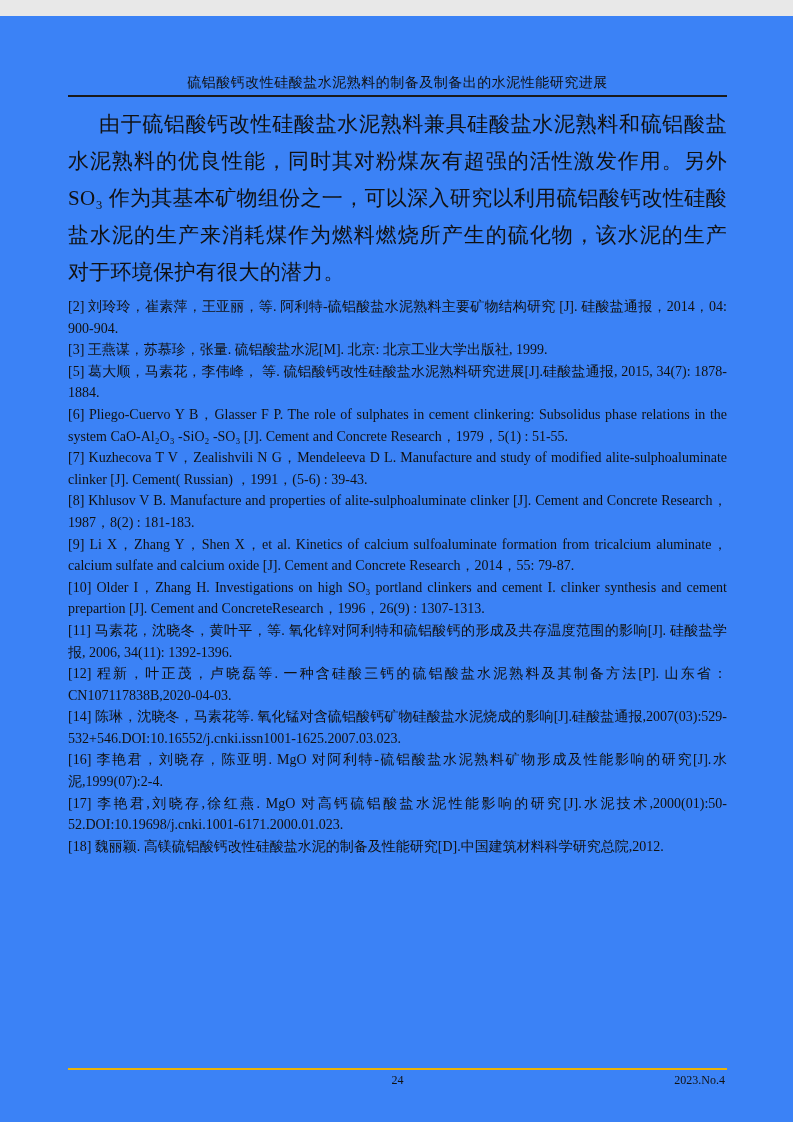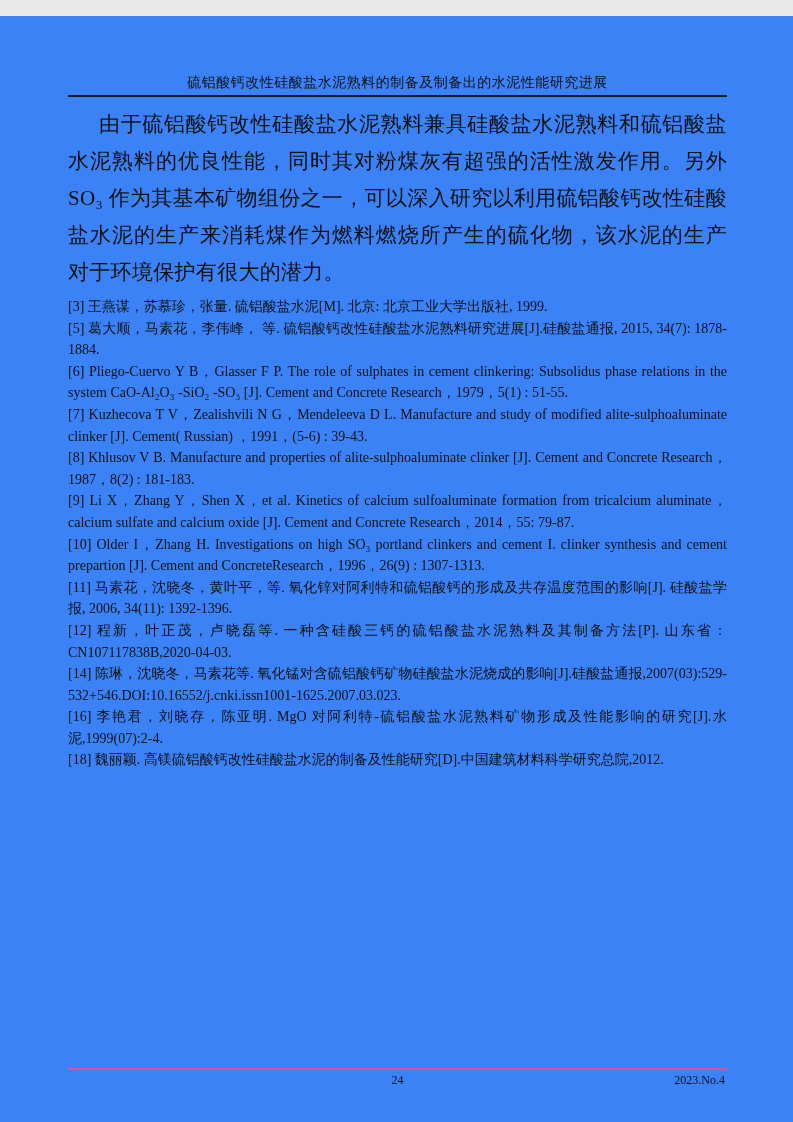--- a/index.html
+++ b/index.html
@@ -56,21 +56,21 @@
     margin: 0;
     font-size: 14px;
     line-height: 21.6px;
     text-align: justify;
   }
   .footer {
     position: absolute;
     left: 68px;
     right: 66px;
     top: 1052px;
-    border-top: 2px solid #ec4899;
+    border-top: 2px solid #eab308;
   }
   .footer-inner {
     position: relative;
     height: 20px;
     font-size: 12px;
     padding-top: 3px;
   }
   .page-number {
     position: absolute;
     left: 50%;
@@ -88,31 +88,33 @@
 <div class="page">
   <div class="content">
 
     <div class="running-head">硫铝酸钙改性硅酸盐水泥熟料的制备及制备出的水泥性能研究进展</div>
     <hr class="head-rule">
 
     <p class="body-paragraph">由于硫铝酸钙改性硅酸盐水泥熟料兼具硅酸盐水泥熟料和硫铝酸盐水泥熟料的优良性能，同时其对粉煤灰有超强的活性激发作用。另外 SO₃ 作为其基本矿物组份之一，可以深入研究以利用硫铝酸钙改性硅酸盐水泥的生产来消耗煤作为燃料燃烧所产生的硫化物，该水泥的生产对于环境保护有很大的潜力。</p>
 
 
     <div class="ref-list">
+      <p>[2] 刘玲玲，崔素萍，王亚丽，等.  阿利特-硫铝酸盐水泥熟料主要矿物结构研究 [J].  硅酸盐通报，2014，04: 900-904.</p>
       <p>[3] 王燕谋，苏慕珍，张量. 硫铝酸盐水泥[M]. 北京: 北京工业大学出版社, 1999.</p>
       <p>[5] 葛大顺，马素花，李伟峰， 等. 硫铝酸钙改性硅酸盐水泥熟料研究进展[J].硅酸盐通报, 2015, 34(7): 1878-1884.</p>
       <p>[6] Pliego-Cuervo Y B，Glasser F P.  The role of sulphates in cement clinkering: Subsolidus phase relations in the system CaO-Al₂O₃ -SiO₂ -SO₃ [J].  Cement and Concrete  Research，1979，5(1) : 51-55.</p>
       <p>[7] Kuzhecova T V，Zealishvili N G，Mendeleeva D L.  Manufacture and study of modified alite-sulphoaluminate clinker [J].  Cement( Russian) ，1991，(5-6) : 39-43.</p>
       <p>[8] Khlusov V B.  Manufacture and properties of alite-sulphoaluminate clinker [J].  Cement and Concrete  Research，1987，8(2) : 181-183.</p>
       <p>[9] Li X，Zhang Y，Shen X，et al.  Kinetics of calcium sulfoaluminate formation from tricalcium aluminate，calcium sulfate and calcium oxide [J].  Cement and Concrete  Research，2014，55: 79-87.</p>
       <p>[10] Older I，Zhang H.  Investigations on high SO₃ portland clinkers and cement I.  clinker synthesis and cement prepartion [J].  Cement and ConcreteResearch，1996，26(9) : 1307-1313.</p>
       <p>[11] 马素花，沈晓冬，黄叶平，等. 氧化锌对阿利特和硫铝酸钙的形成及共存温度范围的影响[J]. 硅酸盐学报, 2006, 34(11): 1392-1396.</p>
       <p>[12] 程新，叶正茂，卢晓磊等. 一种含硅酸三钙的硫铝酸盐水泥熟料及其制备方法[P]. 山东省：CN107117838B,2020-04-03.</p>
       <p>[14] 陈琳，沈晓冬，马素花等. 氧化锰对含硫铝酸钙矿物硅酸盐水泥烧成的影响[J].硅酸盐通报,2007(03):529-532+546.DOI:10.16552/j.cnki.issn1001-1625.2007.03.023.</p>
       <p>[16] 李艳君，刘晓存，陈亚明. MgO 对阿利特-硫铝酸盐水泥熟料矿物形成及性能影响的研究[J].水泥,1999(07):2-4.</p>
+      <p>[17] 李艳君,刘晓存,徐红燕. MgO 对高钙硫铝酸盐水泥性能影响的研究[J].水泥技术,2000(01):50-52.DOI:10.19698/j.cnki.1001-6171.2000.01.023.</p>
       <p>[18] 魏丽颖. 高镁硫铝酸钙改性硅酸盐水泥的制备及性能研究[D].中国建筑材料科学研究总院,2012.</p>
     </div>
   </div>
 
   <div class="footer">
     <div class="footer-inner">
       <span class="page-number">24</span>
       <span class="issue-number">2023.No.4</span>
     </div>
   </div>

